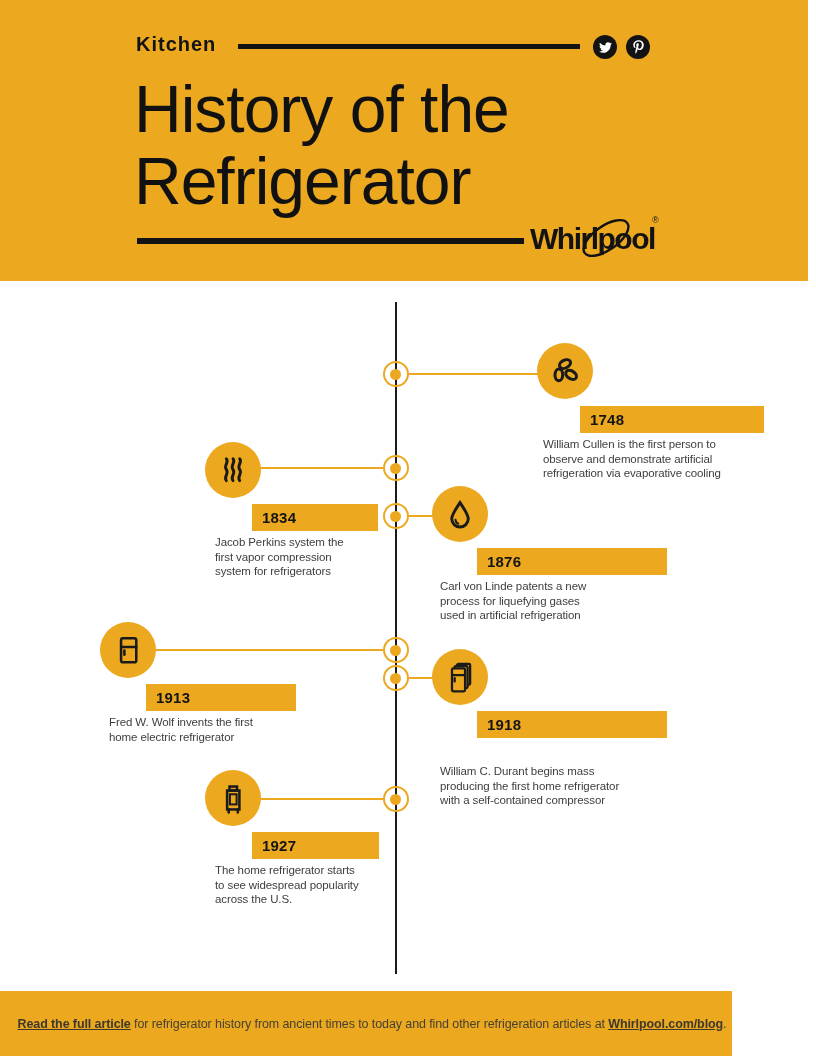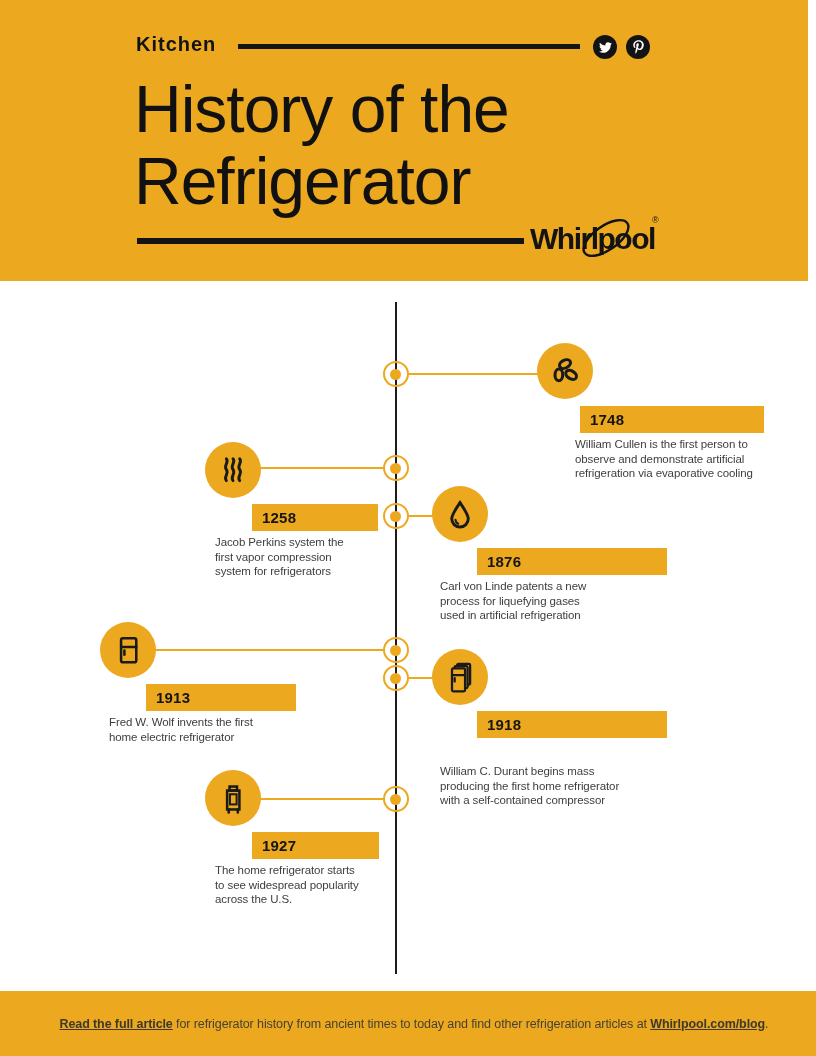--- a/index.html
+++ b/index.html
@@ -22,21 +22,21 @@
   .tl-axis { position:absolute; left:395px; top:302px; width:2px; height:672px; background:#1b1b1b; }
   .connector { position:absolute; height:2px; background:#ECA920; }
   .ring { position:absolute; width:26px; height:26px; border:2px solid #ECA920; border-radius:50%; background:transparent; }
   .dot { position:absolute; width:11px; height:11px; border-radius:50%; background:#ECA920; }
   .ev-circle { position:absolute; width:56px; height:56px; border-radius:50%; background:#ECA920; display:flex; align-items:center; justify-content:center; }
   .ev-bar { position:absolute; height:27px; background:#ECA920; display:flex; align-items:center; padding-left:10px;margin-left:47px; }
   .ev-year { font-size:15px; font-weight:bold; color:#141414; letter-spacing:0.2px; }
   .ev-desc { position:absolute; font-size:11.5px; line-height:14.5px; color:#3E3E3E; letter-spacing:-0.1px; white-space:nowrap; }
   .ev-desc span { display:block; }
   
-  .footer { position:absolute; left:0; top:991px; width:816px; height:65px; background:#ECA920; display:flex; align-items:center; justify-content:center;padding-left:12px; }
+  .footer { position:absolute; left:0; top:991px; width:732px; height:65px; background:#ECA920; display:flex; align-items:center; justify-content:center;padding-left:12px; }
   .footer-text { font-size:12.5px; color:#474130; letter-spacing:-0.1px; white-space:nowrap; }
   .footer-text .lnk { font-weight:bold; text-decoration:underline; color:#3E392B; cursor:pointer; }
   svg text { font-family:"Liberation Sans", sans-serif; }
 </style>
 </head>
 <body>
 
 <div class="stage">
 
   <div class="header">
@@ -83,40 +83,40 @@
       <svg width="32" height="32" viewBox="0 0 24 24" fill="none" stroke="#1a1a1a" stroke-width="2.3">
         <ellipse cx="12" cy="6.8" rx="4.4" ry="2.9" transform="rotate(-28 12 6.8)"></ellipse>
         <ellipse cx="7.4" cy="14.9" rx="4.4" ry="2.9" transform="rotate(92 7.4 14.9)"></ellipse>
         <ellipse cx="16.6" cy="14.9" rx="4.4" ry="2.9" transform="rotate(212 16.6 14.9)"></ellipse>
       </svg>
     </span>
   </div>
   <div class="ev-bar" style="left:533px; top:406px; width:184px;">
     <span class="ev-year">1748</span>
   </div>
-  <div class="ev-desc" style="left:543px; top:437px;margin-left:32px;">
+  <div class="ev-desc" style="left:543px; top:437px;">
     <span>William Cullen is the first person to</span>
     <span>observe and demonstrate artificial</span>
     <span>refrigeration via evaporative cooling</span>
   </div>
 
   <div class="connector" style="left:259px; top:467px; width:124px;"></div>
   <div class="ring" style="left:383px; top:455px;"></div>
   <div class="dot" style="left:390px; top:463px;"></div>
   <div class="ev-circle" style="left:205px; top:442px;">
     <span style="display:flex;">
       <svg width="32" height="32" viewBox="0 0 24 24" fill="none" stroke="#1a1a1a" stroke-width="2.2" stroke-linecap="round">
         <path d="M12,20 C9.6,17.2 14.4,14.6 12,11.6 C9.6,8.6 14.4,6.2 12,3.6" transform="translate(-5 0)"></path>
         <path d="M12,20 C9.6,17.2 14.4,14.6 12,11.6 C9.6,8.6 14.4,6.2 12,3.6"></path>
         <path d="M12,20 C9.6,17.2 14.4,14.6 12,11.6 C9.6,8.6 14.4,6.2 12,3.6" transform="translate(5 0)"></path>
       </svg>
     </span>
   </div>
   <div class="ev-bar" style="left:205px; top:504px; width:126px;">
-    <span class="ev-year">1258</span>
+    <span class="ev-year">1834</span>
   </div>
   <div class="ev-desc" style="left:215px; top:535px;">
     <span>Jacob Perkins system the</span>
     <span>first vapor compression</span>
     <span>system for refrigerators</span>
   </div>
 
   <div class="connector" style="left:408px; top:515px; width:26px;"></div>
   <div class="ring" style="left:383px; top:503px;"></div>
   <div class="dot" style="left:390px; top:511px;"></div>

